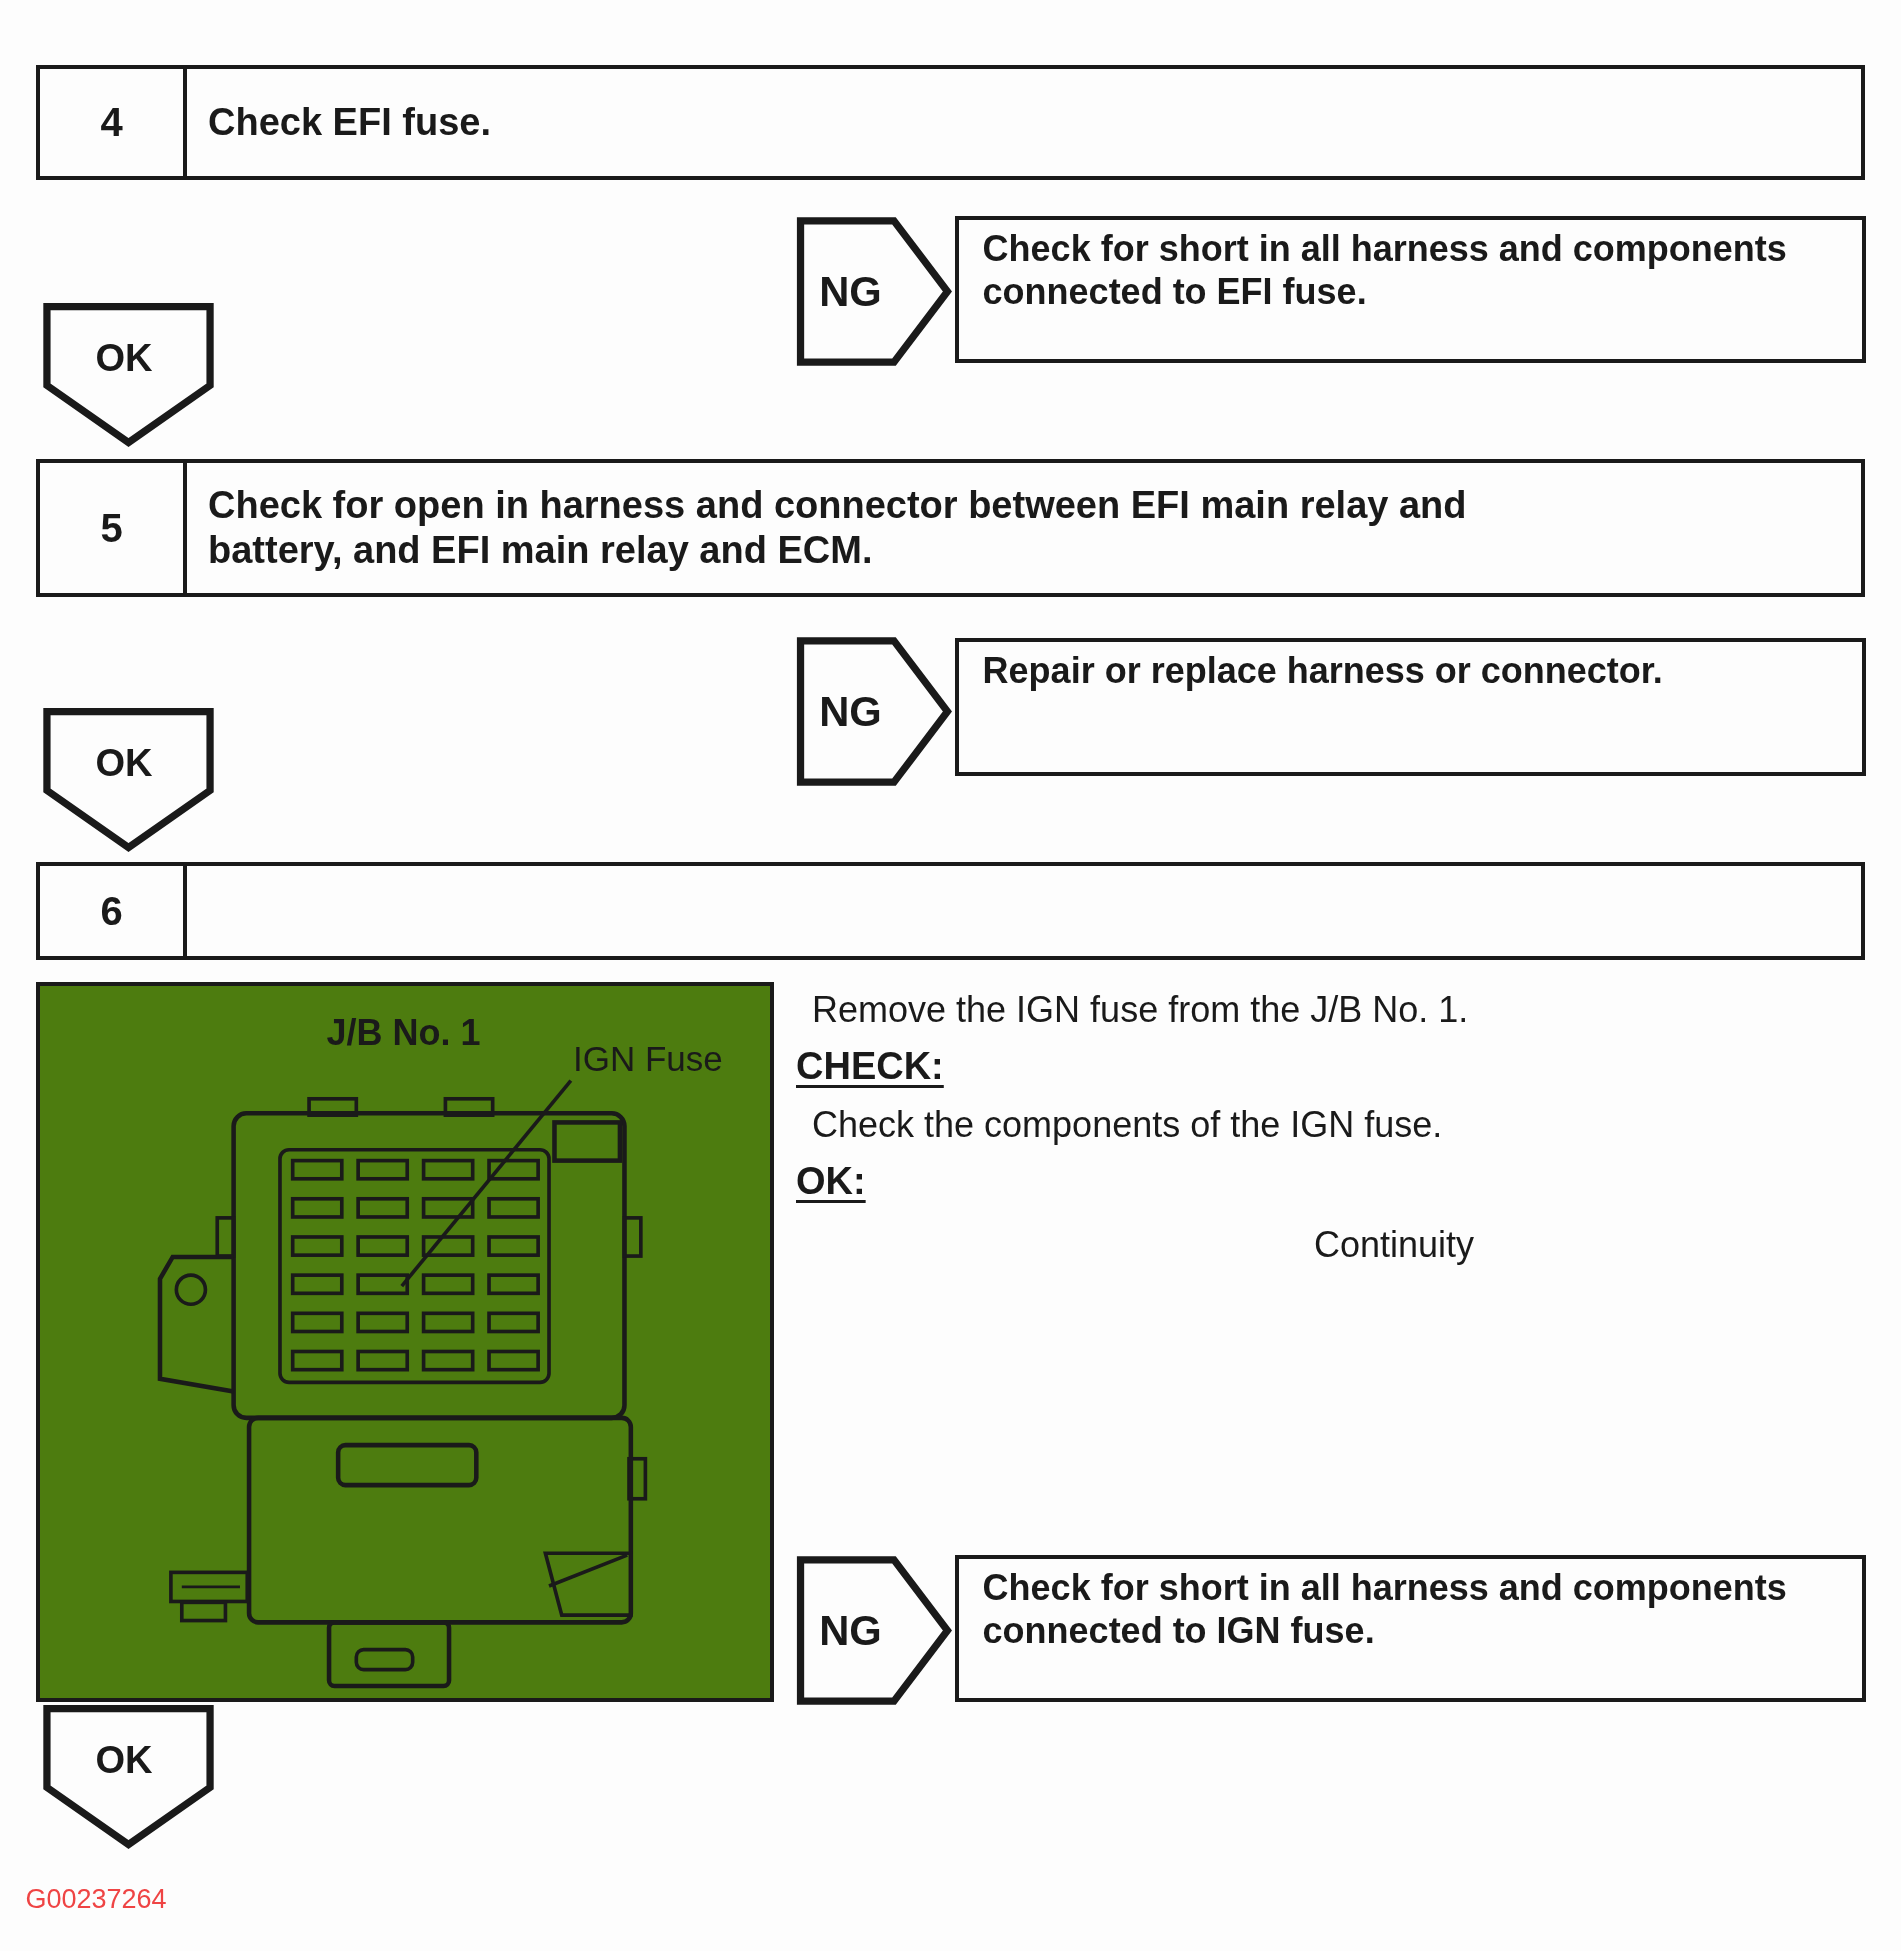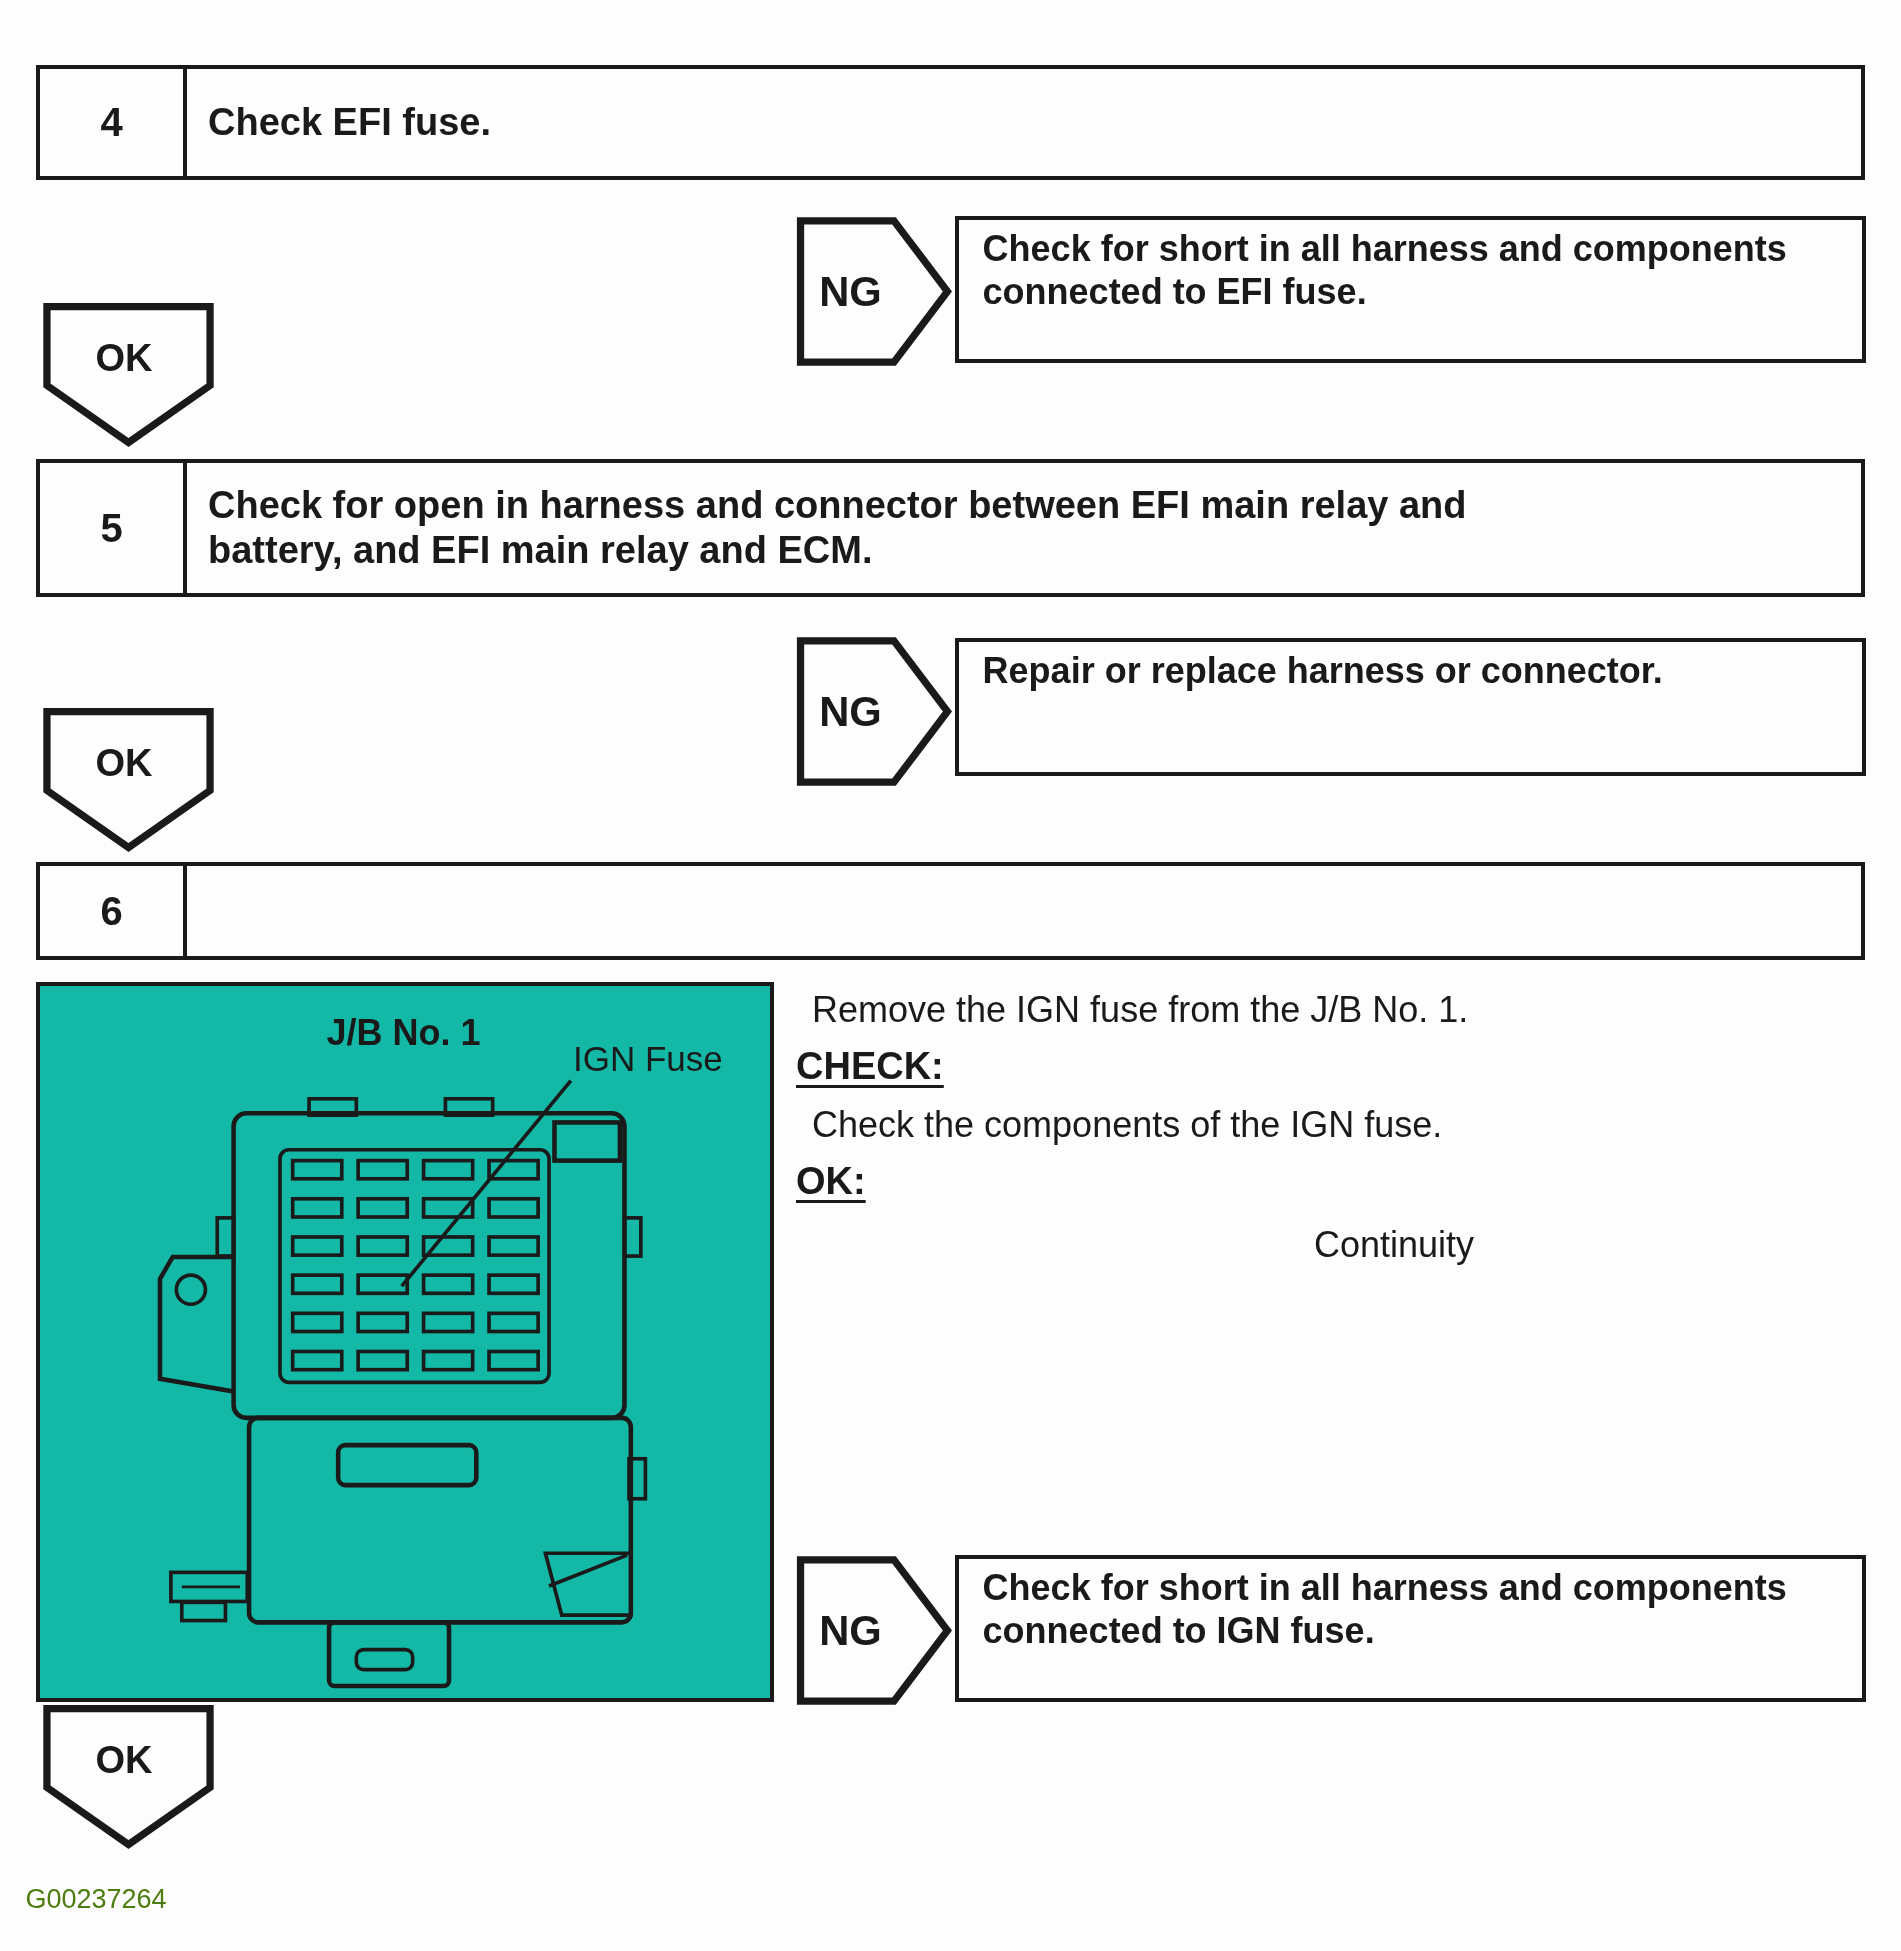--- a/index.html
+++ b/index.html
@@ -77,21 +77,21 @@
   }
 
   
   .illustration {
     position: absolute;
     left: 36px;
     top: 982px;
     width: 738px;
     height: 720px;
     border: 4.5px solid #1a1a1a;
-    background: #14b8a6;
+    background: #4d7c0f;
   }
   .illustration svg { position: absolute; left: 0; top: 0; }
   .jb-label {
     position: absolute;
     left: 227px;
     top: 25.5px;
     width: 273px;
     text-align: center;
     font-weight: bold;
     font-size: 36px;
@@ -128,21 +128,21 @@
     padding-left: 107px;
     margin-top: 5.5px;
     text-align: center;
   }
 
   .figure-code {
     position: absolute;
     left: 25.5px;
     top: 1884px;
     font-size: 27px;
-    color: #4d7c0f;
+    color: #ef4444;
   }
 </style>
 </head>
 <body>
 
 <div class="page">
 
   <div class="step-box" style="top:65px; height:115px;">
     <div class="step-num">4</div>
     <div class="step-title">Check EFI fuse.</div>

